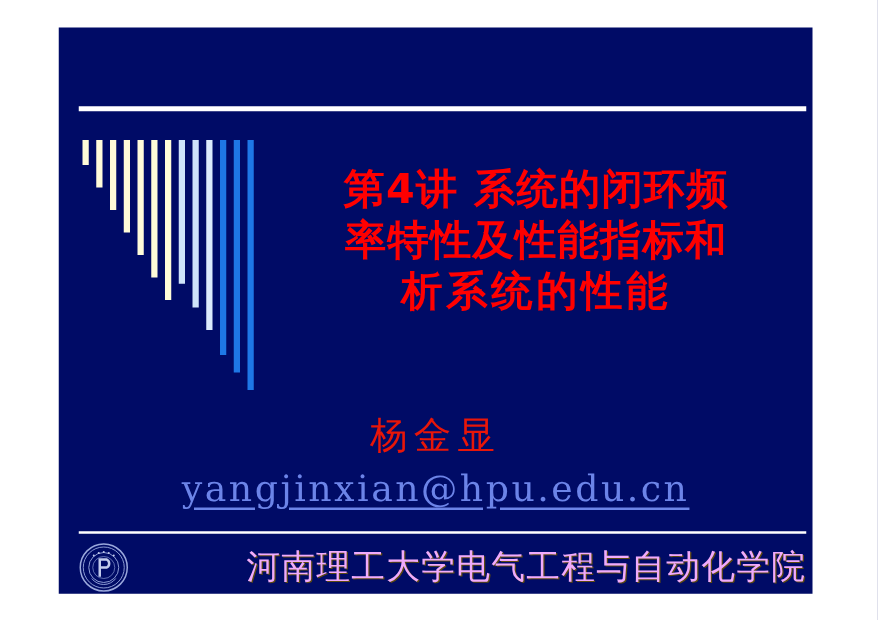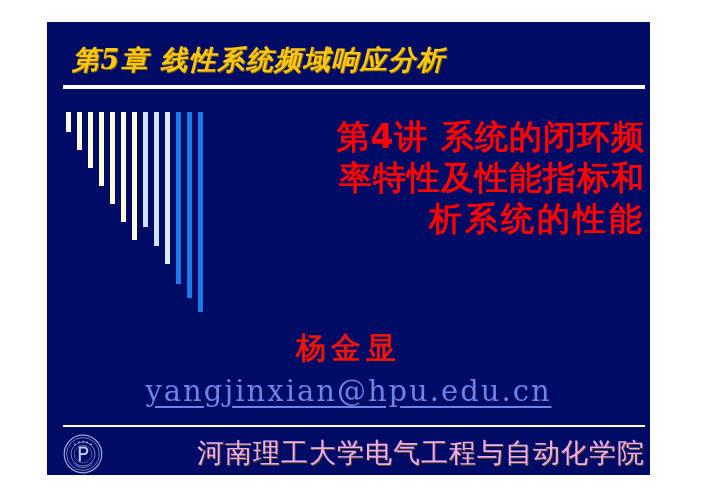--- a/index.html
+++ b/index.html
@@ -73,23 +73,23 @@
   .bar {
     position: absolute;
     top: 0;
     width: 5px;
   }
 
   
   .headline {
     position: absolute;
     left: 166px;
-    top: 94px;
+    top: 108px;
     width: 432px;
-    text-align: right;
+    text-align: center;
   }
   .headline .hl {
     font-family: "DejaVu Sans", "Liberation Sans", sans-serif;
     font-size: 33px;
     font-weight: bold;
     color: #FF0000;
     line-height: 41px;
     letter-spacing: 1px;
     white-space: nowrap;
   }
@@ -99,21 +99,21 @@
 
   
   .author {
     position: absolute;
     left: 0;
     top: 306px;
     width: 603px;
     text-align: center;
     font-family: "DejaVu Sans", "Liberation Sans", sans-serif;
     font-size: 30px;
-    font-weight: bold;
+    font-weight: normal;
     color: #E81609;
     letter-spacing: 5px;
   }
 
   
   .email-wrap {
     position: absolute;
     left: 0;
     top: 352px;
     width: 603px;
@@ -172,23 +172,20 @@
     text-shadow: 1px 1px 0 #5d4a10;
   }
 </style>
 </head>
 <body>
 
 <div id="slide">
 
   <div class="panel">
 
-    <div class="title-row">
-      <span class="title-text">第5章 线性系统频域响应分析</span>
-    </div>
 
     <div class="rule-top"></div>
 
     <div class="bars" id="bars">
         <div class="bar" style="left: 0px; height: 20px; background: rgb(255, 252, 217);"></div>
         <div class="bar" style="left: 11px; height: 38px; background: rgb(255, 252, 217);"></div>
         <div class="bar" style="left: 22px; height: 56px; background: rgb(255, 252, 217);"></div>
         <div class="bar" style="left: 33px; height: 74px; background: rgb(255, 252, 217);"></div>
         <div class="bar" style="left: 44px; height: 92px; background: rgb(255, 252, 217);"></div>
         <div class="bar" style="left: 55px; height: 110px; background: rgb(255, 252, 217);"></div>

